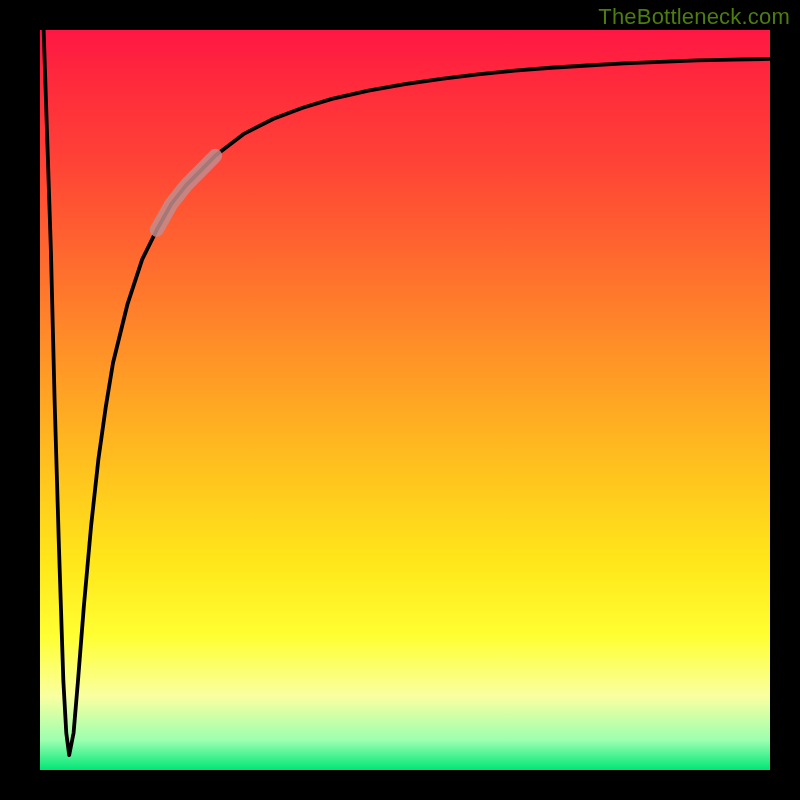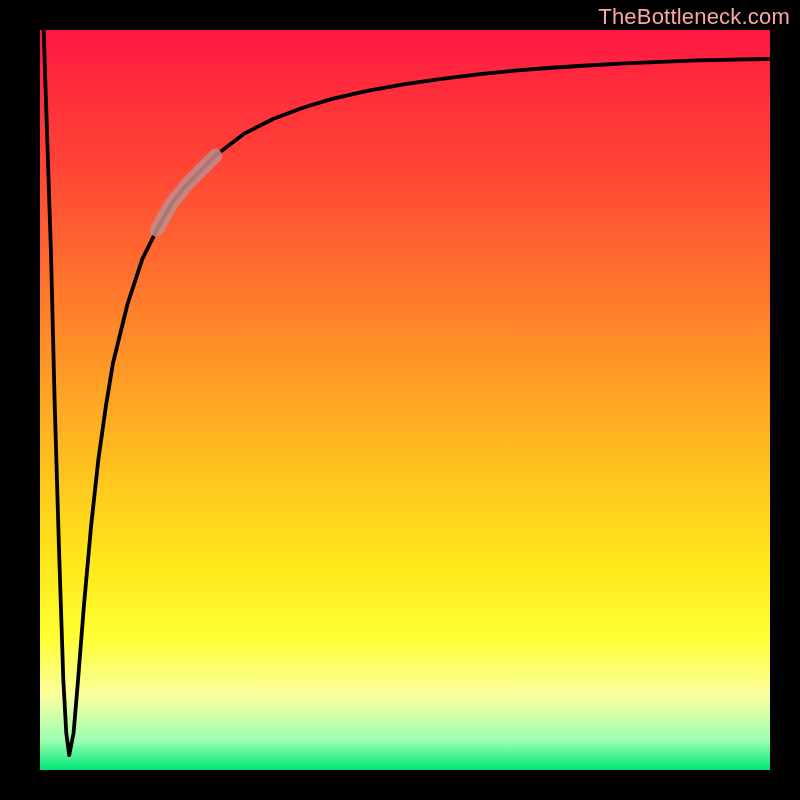--- a/index.html
+++ b/index.html
@@ -14,21 +14,21 @@
   .frame {
     position: relative;
     width: 800px;
     height: 800px;
     background: #000;
   }
   .watermark {
     position: absolute;
     top: 4px;
     right: 10px;
-    color: #fca5a5;
+    color: #4d7c0f;
     font-size: 22px;
     font-weight: 500;
     letter-spacing: 0.2px;
     user-select: none;
   }
   .plot-area {
     position: absolute;
     left: 40px;
     top: 30px;
     width: 730px;

